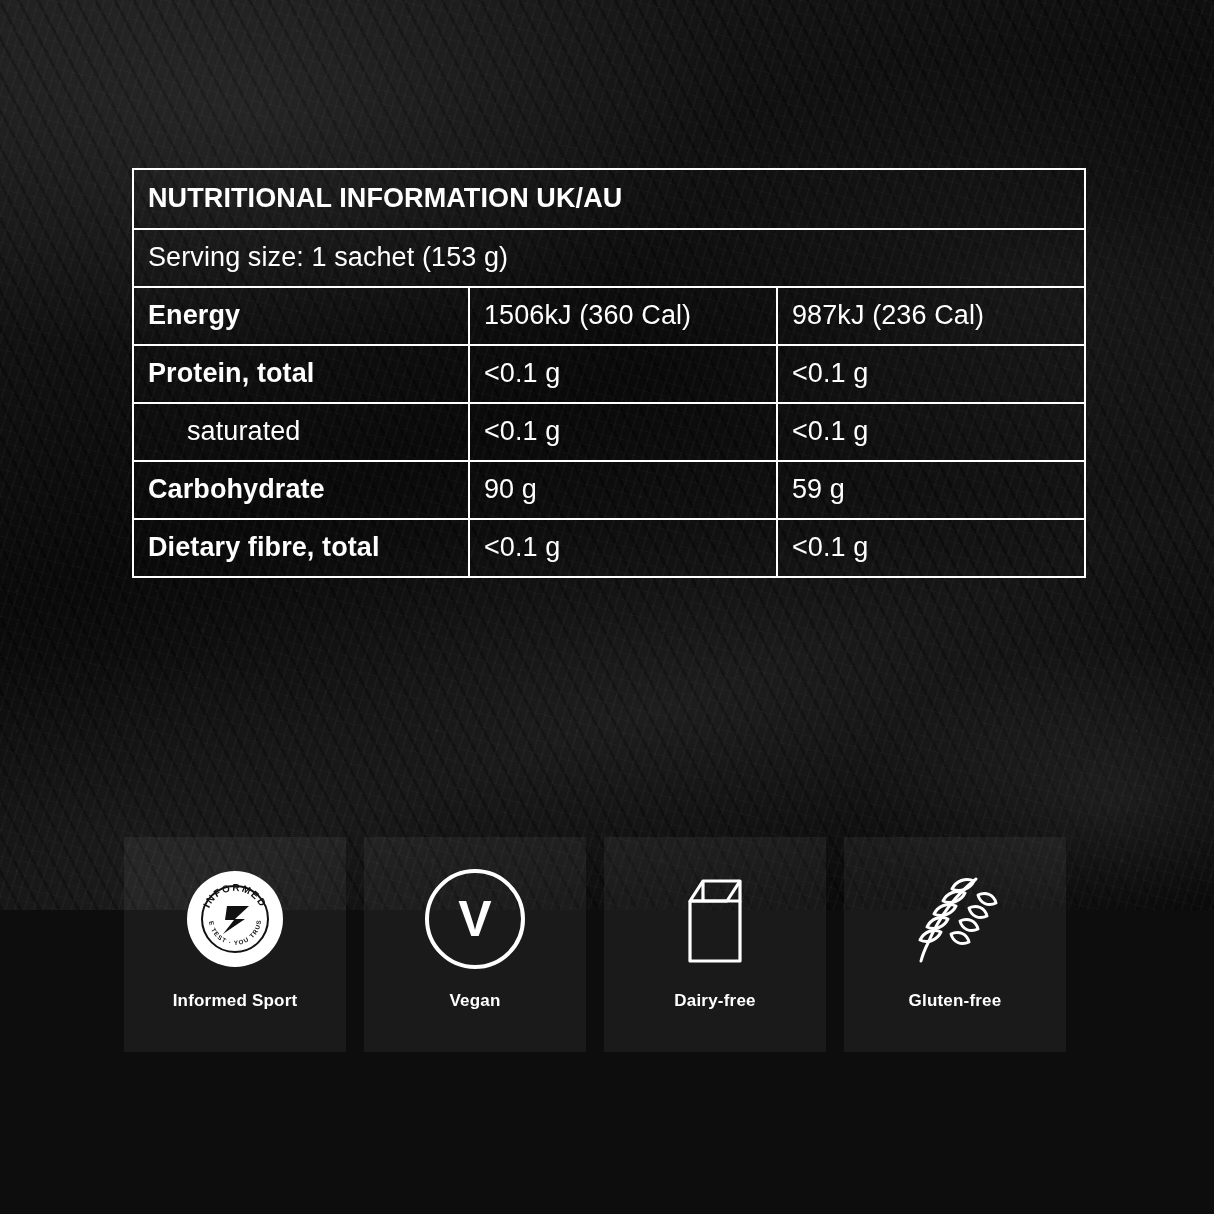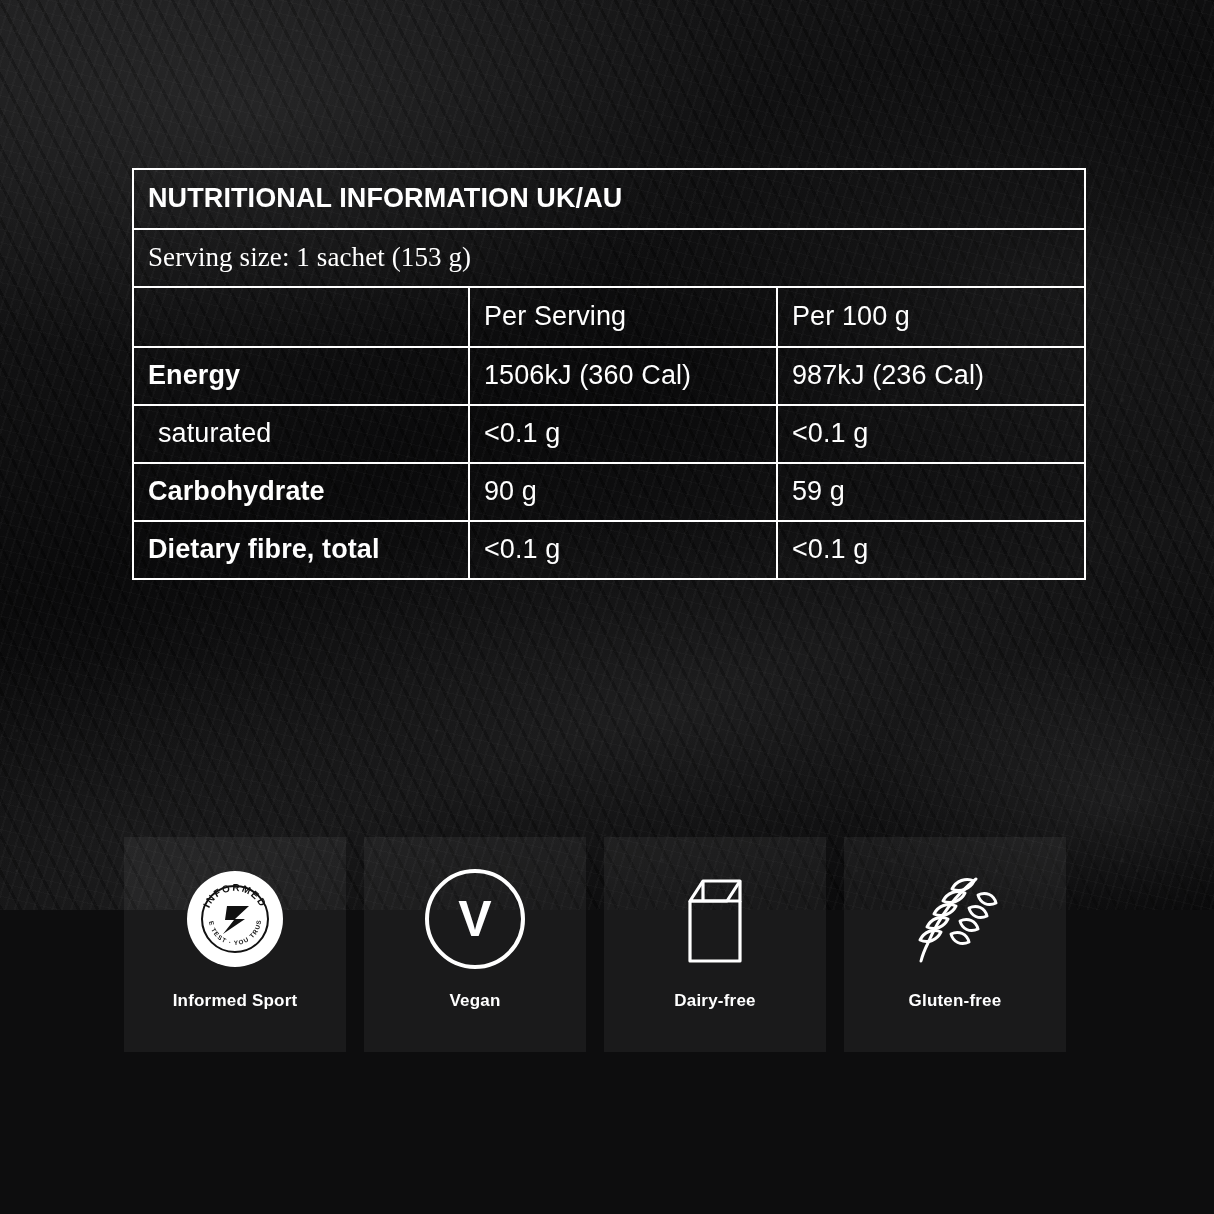--- a/index.html
+++ b/index.html
@@ -70,29 +70,28 @@
   }
   .title-cell {
     font-size: 29px;
     font-weight: bold;
     letter-spacing: 0.6px;
     height: 58px;
   }
   .serving-cell {
     height: 56px;
     font-size: 28px;
-    font-family: Liberation Serif, serif;
   }
   .hdr-blank { height: 58px; }
   .hdr-cell { font-size: 28px; }
   .row-label {
     font-weight: bold;
     font-size: 27px;
   }
-  .row-label.indent { font-weight: normal; padding-left: 24px; margin-left: 32px; }
+  .row-label.indent { font-weight: normal; padding-left: 53px; margin-left: 32px; }
   .data-row td { height: 56px; }
   .col-label { width: 336px; }
   .col-serv  { width: 308px; }
   .col-100   { width: 308px; }
 
   
   .badges {
     position: absolute;
     left: 124px;
     top: 837px;
@@ -153,30 +152,30 @@
           <col class="col-serv">
           <col class="col-100">
       </colgroup>
       <tbody>
         <tr>
           <td class="title-cell" colspan="3">NUTRITIONAL INFORMATION UK/AU</td>
         </tr>
         <tr>
           <td class="serving-cell" colspan="3">Serving size: 1 sachet (153 g)</td>
         </tr>
-        <tr>
-          <td class="hdr-blank"></td>
-          <td class="hdr-cell">Per Serving</td>
-          <td class="hdr-cell">Per 100 g</td>
-        </tr>
 
         <tr class="data-row">
           <td class="row-label">Energy</td>
           <td>1506kJ (360 Cal)</td>
           <td>987kJ (236 Cal)</td>
+        </tr>
+        <tr class="data-row">
+          <td class="row-label">Protein, total</td>
+          <td>&lt;0.1 g</td>
+          <td>&lt;0.1 g</td>
         </tr>
         <tr class="data-row">
           <td class="row-label indent">saturated</td>
           <td>&lt;0.1 g</td>
           <td>&lt;0.1 g</td>
         </tr>
         <tr class="data-row">
           <td class="row-label">Carbohydrate</td>
           <td>90 g</td>
           <td>59 g</td>

